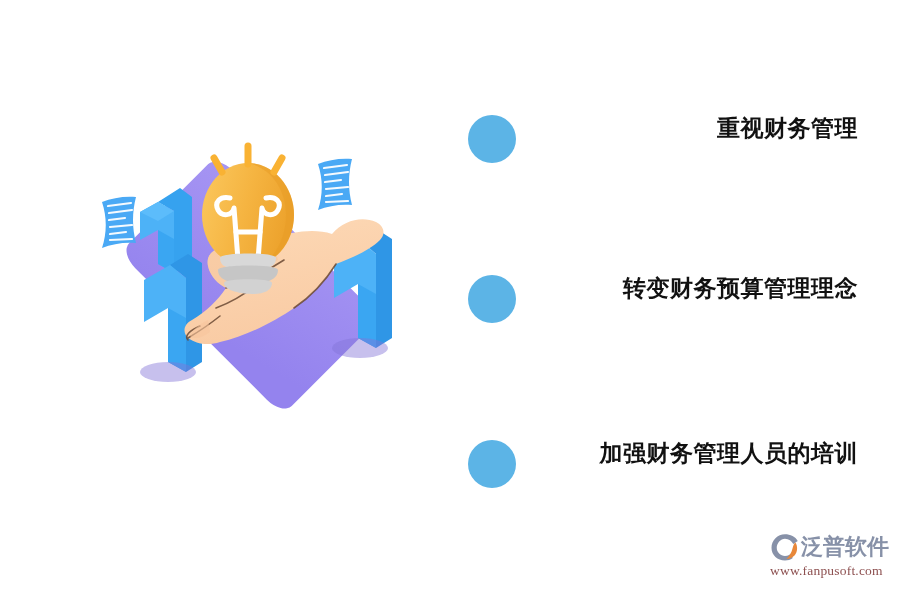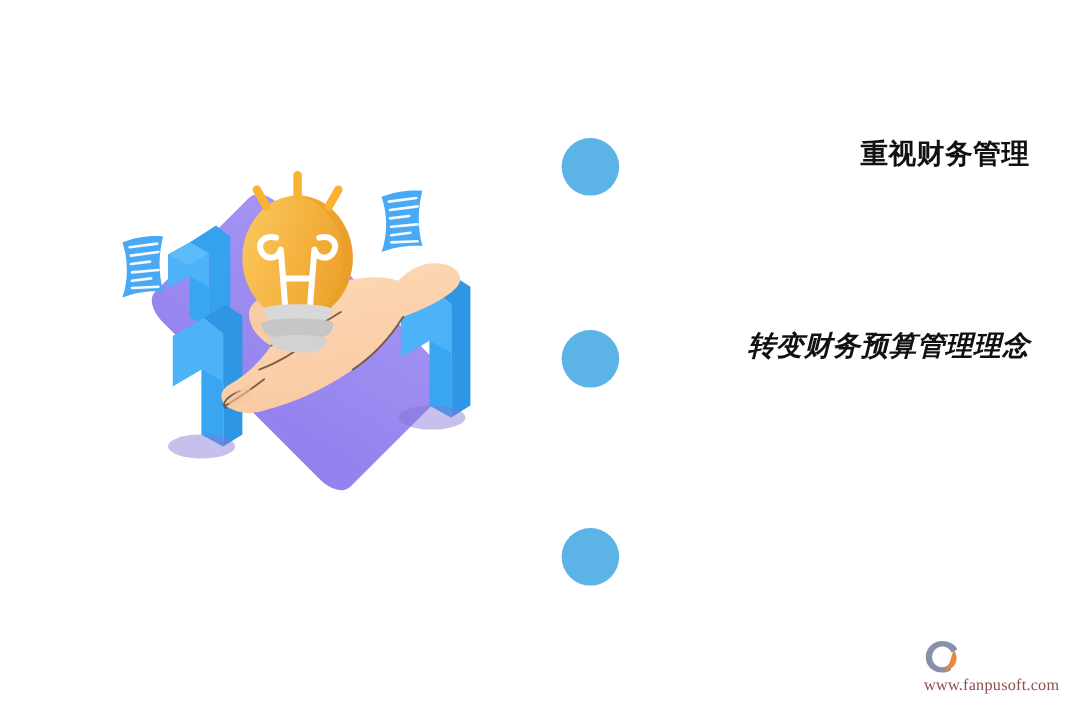--- a/index.html
+++ b/index.html
@@ -36,21 +36,21 @@
   
   .bullet-row {
     position: absolute;
     left: 468px;
     width: 400px;
     height: 52px;
     display: flex;
     align-items: flex-start;
   }
   #row-0 { top: 115px; }
-  #row-1 { top: 275px; font-style: italic; }
+  #row-1 { top: 275px; }
   #row-2 { top: 440px; }
 
   .bullet-dot {
     width: 48px;
     height: 48px;
     border-radius: 50%;
     flex: 0 0 48px;
   }
   .bullet-text {
     flex: 1 1 auto;
@@ -223,28 +223,30 @@
     <div class="bullet-text">重视财务管理</div>
   </div>
 
   <div class="bullet-row" id="row-1">
     <div class="bullet-dot" style="background:#5cb4e6"></div>
     <div class="bullet-text">转变财务预算管理理念</div>
   </div>
 
   <div class="bullet-row" id="row-2">
     <div class="bullet-dot" style="background:#5cb4e6"></div>
+    <div class="bullet-text">加强财务管理人员的培训</div>
   </div>
 
   <div id="watermark">
     <div id="watermark-top">
       <svg id="logo-mark" viewBox="0 0 40 40">
         <path d="M20,3 C10,3 2,11 2,21 C2,31 10,38 20,38 C24,38 27,37 30,35
                  L30,27 C27,30 24,32 20,32 C14,32 9,27 9,21 C9,15 14,9 20,9
                  C25,9 29,12 31,16 L37,12 C34,6 27,3 20,3 Z" fill="#8791a8"></path>
         <path d="M34,14 C37,19 37,26 33,31 C30,34 26,36 22,36
                  C26,32 29,27 30,22 C31,18 32,15 34,14 Z" fill="#e8883a"></path>
       </svg>
+      <div id="logo-word">泛普软件</div>
     </div>
     <div id="logo-url">www.fanpusoft.com</div>
   </div>
 
 </div>
 
 </body></html>

